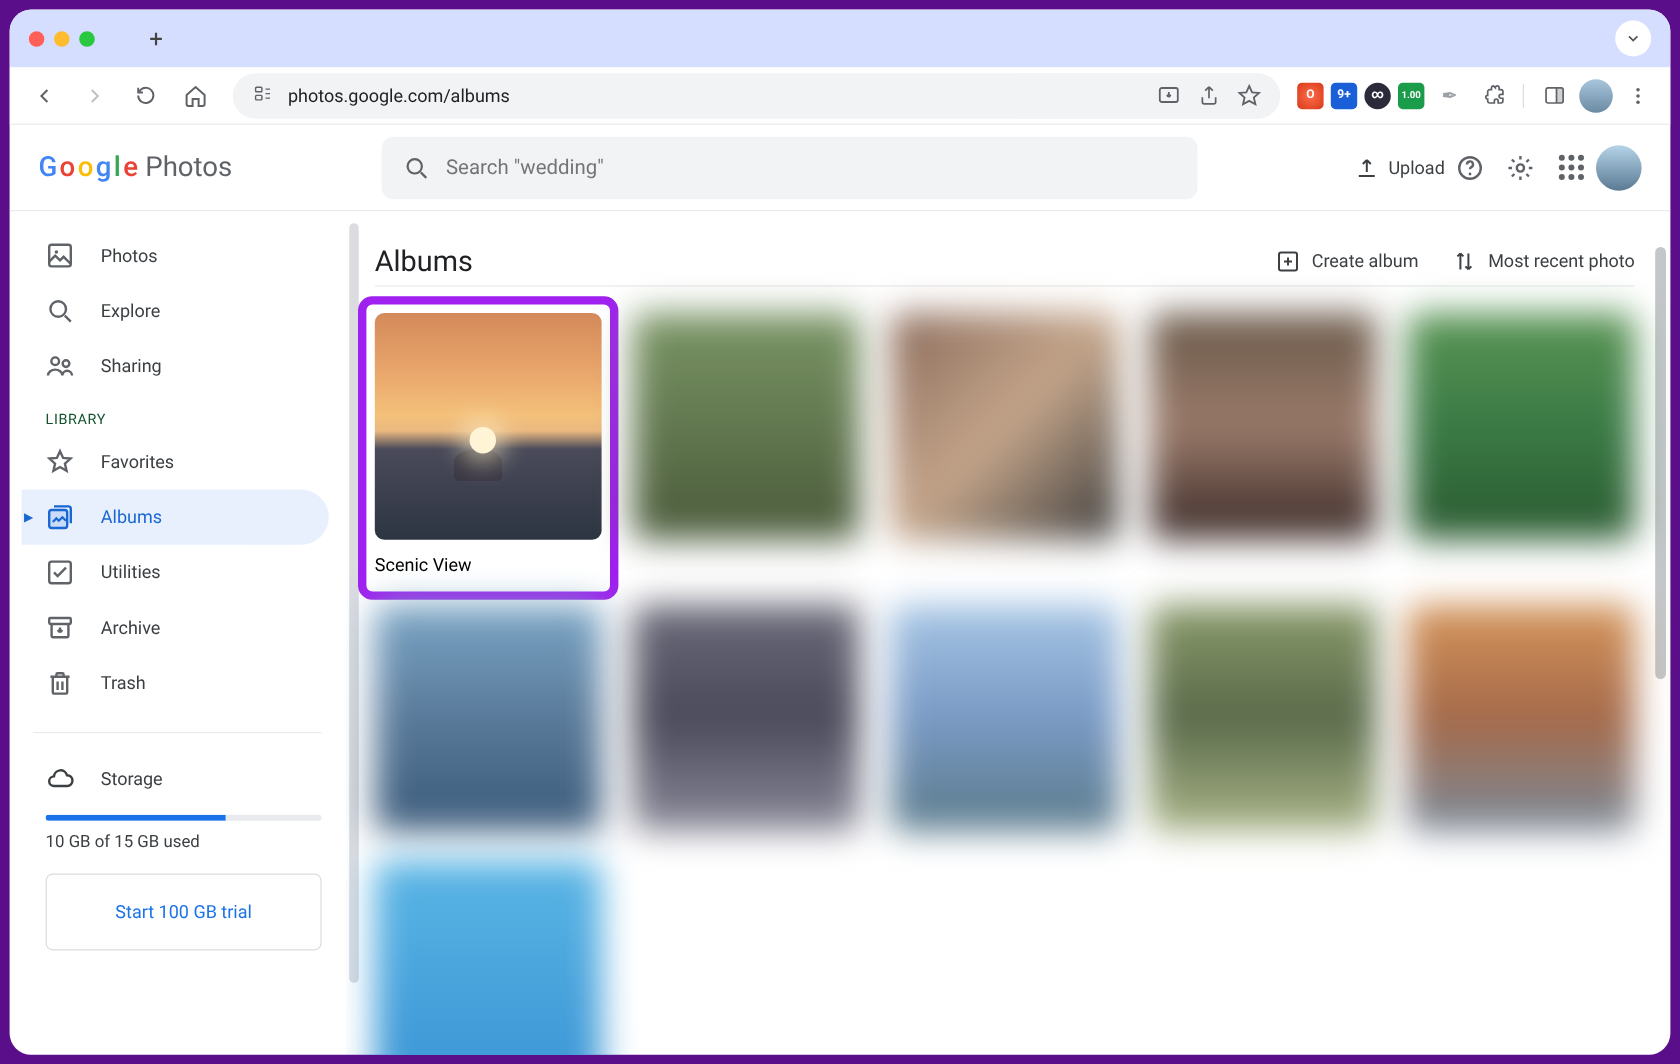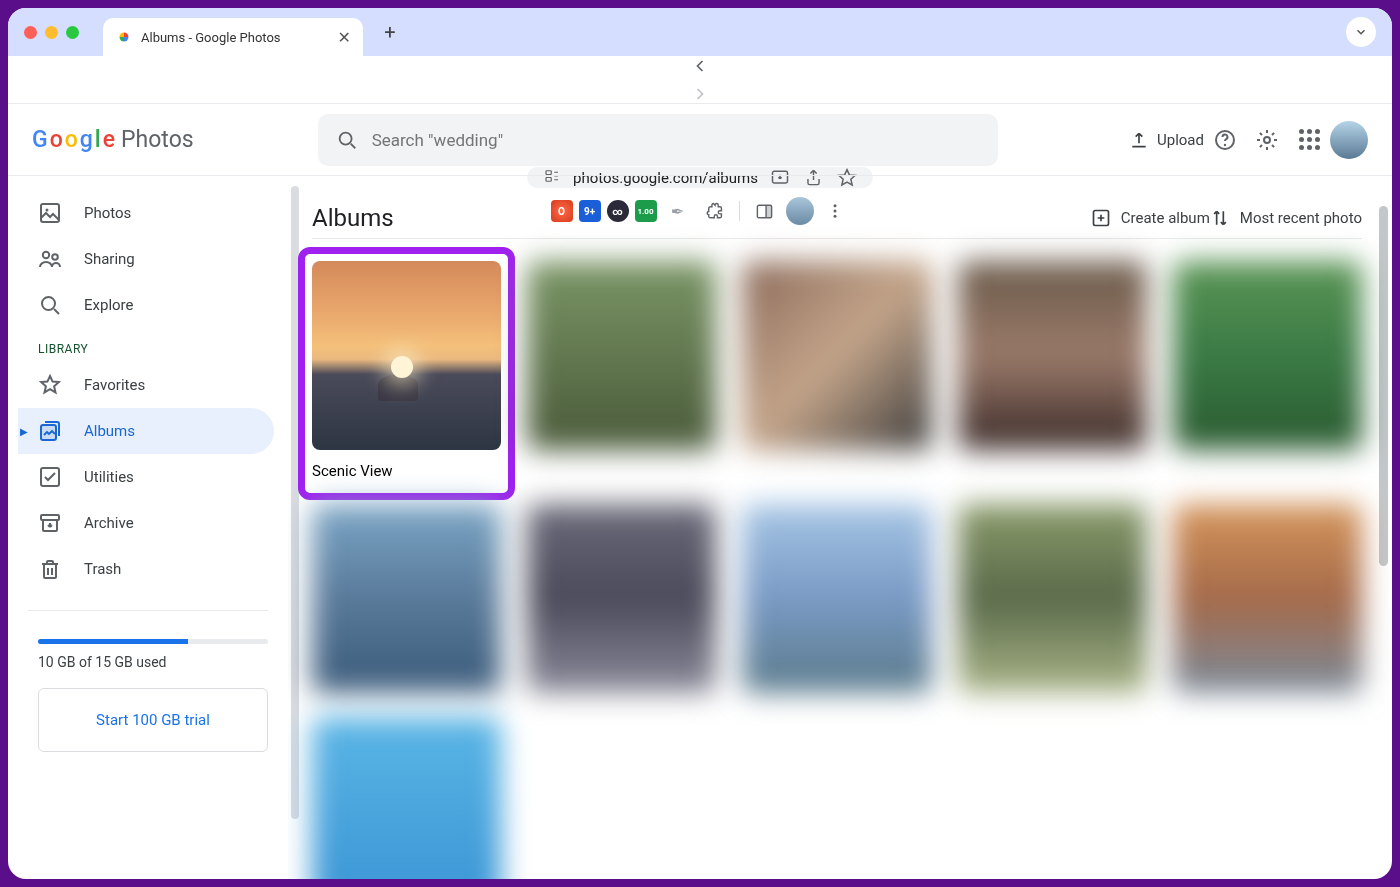--- a/index.html
+++ b/index.html
@@ -14,21 +14,21 @@
   .tl.yellow { background: #febc2e; }
   .tl.green { background: #28c840; }
   .tab { background: #fff; border-radius: 10px 10px 0 0; height: 38px; margin-top: 10px; display: flex; align-items: center; padding: 0 12px; gap: 8px; min-width: 260px; }
   .tab-favicon { width: 18px; height: 18px; }
   .tab-title { font-size: 13px; color: #333; flex: 1; }
   .tab-close { color: #555; cursor: pointer; font-size: 16px; }
   .newtab { width: 30px; height: 30px; display:flex; align-items:center; justify-content:center; margin-left:12px; color:#444; font-size:20px; border-radius:50%; cursor:pointer; }
   .tabstrip-right { margin-left: auto; }
   .chev-btn { width:30px; height:30px; background:#fff; border-radius:50%; display:flex; align-items:center; justify-content:center; color:#555; cursor:pointer; }
   
-  .toolbar { background: #fff; height: 48px; display: flex; align-items: center; padding: 0 12px; gap: 8px; border-bottom: 1px solid #e8eaed; flex-direction: column; }
+  .toolbar { background: #fff; height: 48px; display: flex; align-items: center; padding: 0 12px; gap: 8px; border-bottom: 1px solid #e8eaed; }
   .nav-btn { width: 34px; height: 34px; display:flex; align-items:center; justify-content:center; color:#5f6368; border-radius:50%; cursor:pointer; }
   .nav-btn.fwd { color:#bdc1c6; }
   .omnibox { flex: 1; background: #f1f3f4; border-radius: 22px; height: 38px; display: flex; align-items: center; padding: 0 16px; gap: 12px; color:#202124; margin: 0 6px; }
   .omnibox .site-icon { color:#5f6368; font-size:14px; }
   .url-text { font-size: 15px; color:#202124; }
   .toolbar-icons { display: flex; align-items: center; gap: 6px; }
   .tb-icon { width: 30px; height: 30px; display:flex; align-items:center; justify-content:center; color:#5f6368; cursor:pointer; border-radius:4px; }
   .ext-icon { width:22px; height:22px; border-radius:4px; display:flex; align-items:center; justify-content:center; font-size:10px; color:#fff; font-weight:bold; }
   .toolbar-avatar { width:28px; height:28px; border-radius:50%; background: linear-gradient(#a8c5db, #6b8ba3); cursor:pointer; }
   .divider { width:1px; height:20px; background:#dadce0; margin:0 4px; }
@@ -63,21 +63,21 @@
   .storage-row { display:flex; align-items:center; gap:22px; padding:8px 20px; color:#3c4043; font-size:15px; }
   .storage-bar { margin:10px 20px 10px 20px; height:5px; background:#e8eaed; border-radius:3px; overflow:hidden; }
   .storage-fill { height:100%; background:#1a73e8; width:65%; }
   .storage-text { padding:0 20px 14px; font-size:14px; color:#3c4043; }
   .trial-btn { margin:4px 20px; padding:22px 18px; border:1px solid #dadce0; border-radius:6px; color:#1a73e8; font-size:15px; background:#fff; cursor:pointer; display:inline-block; }
   
   .main { flex:1; padding: 28px 30px 20px 24px; overflow-y:auto; position:relative; }
   .main-scrollbar { position:absolute; right:4px; top:30px; width:9px; height:360px; background:#c4c7ca; border-radius:5px; }
   .main-header { display:flex; align-items:center; margin-bottom:22px; border-bottom:1px solid #e8eaed; padding-bottom:6px; }
   .page-title { font-size:24px; color:#202124; font-weight:400; }
-  .main-actions { margin-left:auto; display:flex; }
+  .main-actions { margin-left:auto; display:flex; gap:28px; }
   .action-btn { display:flex; align-items:center; gap:10px; color:#3c4043; font-size:15px; cursor:pointer; }
   
   .albums-grid { display:grid; grid-template-columns: repeat(5, 1fr); gap: 24px 26px; }
   .album-card { cursor:pointer; }
   .album-thumb { width:100%; aspect-ratio:1; border-radius:10px; background:#ddd; }
   .album-card.highlighted { outline: 7px solid #a020f0; outline-offset:-3px; border-radius:8px; padding:10px 10px 16px 10px; margin:-10px -10px -16px -10px; background:#fff; }
   .album-card.highlighted .album-thumb { border-radius:8px; }
   .album-title { margin-top:12px; font-size:15px; color:#000000; }
   
   .thumb-sunset { background: linear-gradient(to bottom, #d4895a 0%, #e8a56b 25%, #f4c07a 45%, #eab980 52%, #4a4a5a 60%, #2d3542 100%); position:relative; }
@@ -100,30 +100,20 @@
 <body>
 
 <div class="chrome-window">
 
   <div class="tabstrip">
     <div class="traffic-lights">
       <div class="tl red"></div>
       <div class="tl yellow"></div>
       <div class="tl green"></div>
     </div>
-    <div class="tab">
-      <svg class="tab-favicon" viewBox="0 0 24 24">
-          <path fill="#FBBC04" d="M12 12V6a6 6 0 0 0-6 6h6z"></path>
-          <path fill="#EA4335" d="M12 12h6a6 6 0 0 0-6-6v6z"></path>
-          <path fill="#4285F4" d="M12 12v6a6 6 0 0 0 6-6h-6z"></path>
-          <path fill="#34A853" d="M12 12H6a6 6 0 0 0 6 6v-6z"></path>
-        </svg>
-      <span class="tab-title">Albums - Google Photos</span>
-      <span class="tab-close">✕</span>
-    </div>
     <div class="newtab">+</div>
     <div class="tabstrip-right">
       <div class="chev-btn">
         <svg width="14" height="14" viewBox="0 0 24 24">
             <path fill="none" stroke="currentColor" stroke-width="2.5" d="M6 9l6 6 6-6"></path>
           </svg>
       </div>
     </div>
   </div>
 
@@ -258,32 +248,32 @@
         <div class="nav-item">
           <svg viewBox="0 0 24 24">
               <rect x="3" y="3" width="18" height="18" rx="2" fill="none" stroke="currentColor" stroke-width="2"></rect>
               <circle cx="9" cy="9" r="1.5" fill="currentColor"></circle>
               <path d="M3 17l5-5 4 4 3-3 6 6" fill="none" stroke="currentColor" stroke-width="2"></path>
             </svg>
           <span>Photos</span>
         </div>
         <div class="nav-item">
           <svg viewBox="0 0 24 24">
+              <circle cx="10.5" cy="10.5" r="6.5" fill="none" stroke="currentColor" stroke-width="2"></circle>
+              <path d="M16 16l5 5" stroke="currentColor" stroke-width="2"></path>
+            </svg>
+          <span>Explore</span>
+        </div>
+        <div class="nav-item">
+          <svg viewBox="0 0 24 24">
               <circle cx="8" cy="8" r="3.2" fill="none" stroke="currentColor" stroke-width="2"></circle>
               <circle cx="17" cy="10" r="2.8" fill="none" stroke="currentColor" stroke-width="2"></circle>
               <path d="M2 20c0-3 3-5 6-5s6 2 6 5M14 20c0-2.5 2-4 4-4s4 1.5 4 4" fill="none" stroke="currentColor" stroke-width="2"></path>
             </svg>
           <span>Sharing</span>
-        </div>
-        <div class="nav-item">
-          <svg viewBox="0 0 24 24">
-              <circle cx="10.5" cy="10.5" r="6.5" fill="none" stroke="currentColor" stroke-width="2"></circle>
-              <path d="M16 16l5 5" stroke="currentColor" stroke-width="2"></path>
-            </svg>
-          <span>Explore</span>
         </div>
         <div class="section-label">LIBRARY</div>
         <div class="nav-item">
           <svg viewBox="0 0 24 24">
               <path fill="none" stroke="currentColor" stroke-width="2" d="M12 3l2.6 5.6 6.2.5-4.7 4.2 1.4 6.1L12 16.2l-5.5 3.2 1.4-6.1L3.2 9.1l6.2-.5z"></path>
             </svg>
           <span>Favorites</span>
         </div>
         <div class="nav-item active">
           <span class="expand-ind">▶</span>
@@ -309,20 +299,26 @@
             </svg>
           <span>Archive</span>
         </div>
         <div class="nav-item">
           <svg viewBox="0 0 24 24">
               <path fill="none" stroke="currentColor" stroke-width="2" d="M4 7h16M9 7V5a1 1 0 0 1 1-1h4a1 1 0 0 1 1 1v2m3 0v13a1 1 0 0 1-1 1H7a1 1 0 0 1-1-1V7m4 4v7m4-7v7"></path>
             </svg>
           <span>Trash</span>
         </div>
         <div class="side-sep"></div>
+        <div class="storage-row">
+          <svg width="24" height="24" viewBox="0 0 24 24">
+              <path fill="none" stroke="currentColor" stroke-width="2" d="M18 18H7a4 4 0 0 1 0-8 5.5 5.5 0 0 1 10.8-1A4 4 0 0 1 18 18z"></path>
+            </svg>
+          <span>Storage</span>
+        </div>
         <div class="storage-bar">
             <div class="storage-fill"></div>
           </div>
         <div class="storage-text">10 GB of 15 GB used</div>
         <button class="trial-btn">Start 100 GB trial</button>
       </div>
       <div class="side-handle"></div>
 
       <div class="main">
         <div class="main-scrollbar"></div>

